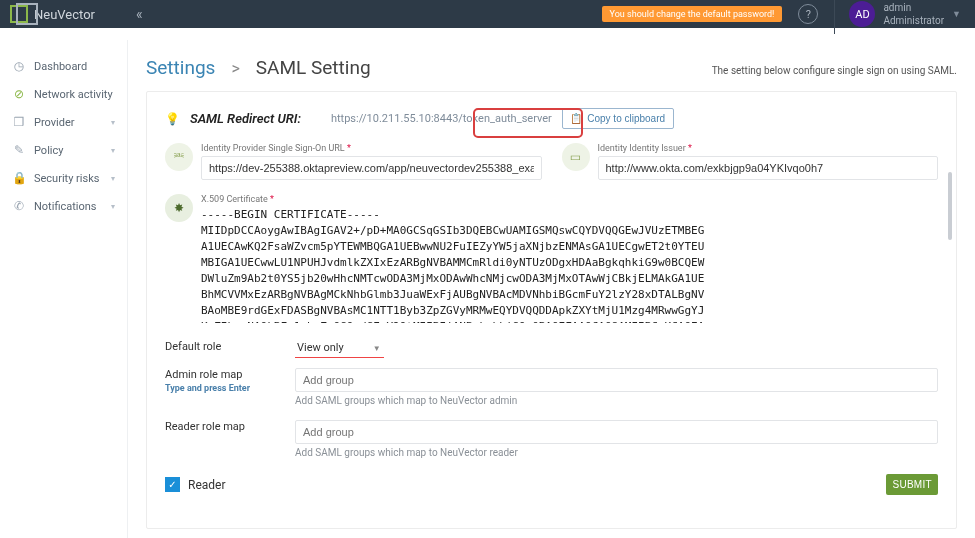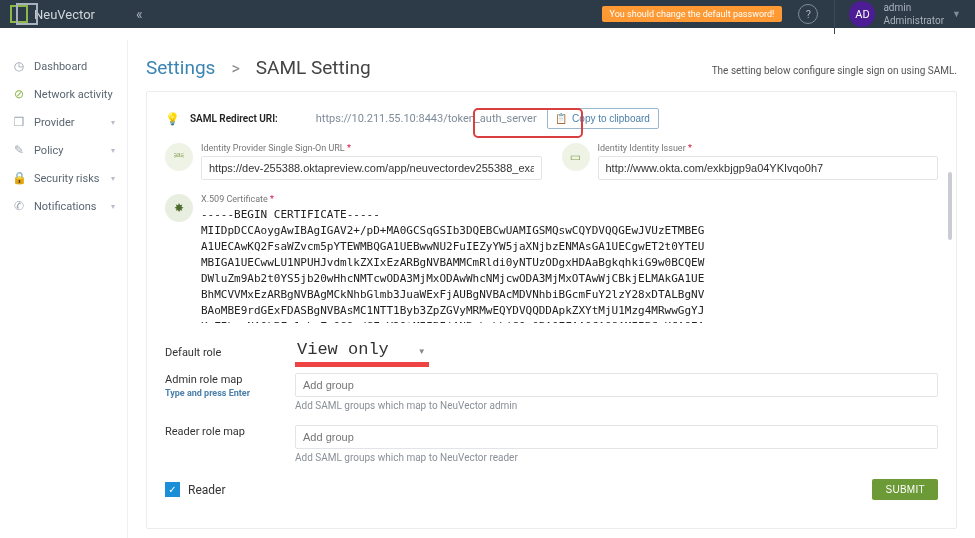--- a/index.html
+++ b/index.html
@@ -35,46 +35,46 @@
 .crumb-link { color: #3a84b3; font-size: 19px; font-weight: 400; }
 .crumb-sep { color: #888; font-size: 16px; }
 .crumb-cur { color: #444; font-size: 19px; font-weight: 400; }
 .crumb-desc { margin-left: auto; font-size: 10px; color: #555; }
 
 .panel { background: #fff; border: 1px solid #ececec; border-radius: 2px; padding: 12px 18px; position: relative; height: 438px; overflow: hidden; }
 .scrollhint { position:absolute; right:4px; top:80px; width:4px; height:68px; background:#c9cdd3; border-radius:2px; }
 
 .redirect-row { display: flex; align-items: center; gap: 10px; padding: 4px 0 14px 0; }
 .bulb { color: #c9b94a; font-size: 12px; }
-.lbl-strong { font-size: 10px; font-weight: 600; color: #222; }
-.redir-url { color: #7f8c9a; font-size: 11px; margin-left: 20px; padding-left: 8px; }
+.lbl-strong { font-size: 13px; font-weight: 600; color: #222; font-style: italic; }
+.redir-url { color: #7f8c9a; font-size: 11px; margin-left: 12px; padding-left: 8px; }
 .copy-btn { border: 1px solid #9bb6cf; color: #4a80ab; background:#fff; font-size: 10px; padding: 4px 8px; border-radius: 2px; display:flex; align-items:center; gap:4px; }
 .redirect-highlight { position:absolute; top:4px; left:308px; width:110px; height:30px; border:2px solid #d93f3f; border-radius:5px; pointer-events:none; }
 
 .two-col { display: flex; gap: 20px; }
 .col { flex: 1; }
 .icon-circle { width: 28px; height: 28px; border-radius: 50%; background: #eef3e6; display:flex; align-items:center; justify-content:center; color:#88a050; font-size:12px; margin-right:8px; flex-shrink:0; }
 .field-head { display:flex; align-items:flex-start; }
 .field-wrap { flex:1; }
 .field-label { font-size: 9px; color: #777; margin-bottom: 3px; }
 .field-label .req { color:#d14; }
 .input { width:100%; border:1px solid #e2e4e7; border-radius:2px; padding:5px 7px; font-size:11px; color:#333; }
 .cert-box { width:100%; border:none; font-family: Menlo, Consolas, monospace; font-size:11px; line-height:16px; color:#222; resize:none; height:116px; white-space: pre; overflow:hidden; }
 
-.form-row { display:flex; align-items:flex-end; margin-top:14px; }
+.form-row { display:flex; align-items:flex-start; margin-top:14px; }
 .form-row .row-label { width:130px; font-size:11px; color:#333; }
 .form-row .row-label .sub { display:block; font-size:9px; color:#4a80ab; margin-top:2px;font-weight:bold; }
 .form-row .row-field { flex:1; }
-.sel { border:none; border-bottom:5px solid #ef4444; font-size:17px; padding:3px 40px 3px 2px; color:#333; background:transparent;font-family:Liberation Mono, monospace; }
+.sel { border:none; border-bottom:1px solid #ef4444; font-size:11px; padding:3px 40px 3px 2px; color:#333; background:transparent; }
 .sel-caret { font-size:8px; color:#888; margin-left:-14px; }
 .hint { font-size:10px; color:#8a9097; margin-top:3px; }
 
 .bottom-row { display:flex; align-items:center; margin-top:16px; }
 .chk { width:15px; height:15px; background:#1a8fd8; display:inline-flex; align-items:center; justify-content:center; color:#fff; font-size:10px; margin-right:8px; }
-.submit-btn { margin-left:auto; background:#6b9a36; color:#fff; font-size:10px; padding:5px 13px; border:none; border-radius:2px; letter-spacing:0.3px; }
+.submit-btn { margin-left:auto; background:#6b9a36; color:#fff; font-size:10px; padding:5px 6px; border:none; border-radius:2px; letter-spacing:0.3px; }
 </style>
 </head>
 <body>
 
 <div class="topbar">
   <div class="logo-area">
     <span class="logo-mark"></span>
     <span class="logo-text">NeuVector</span>
   </div>
   <span class="collapse-btn">«</span>

